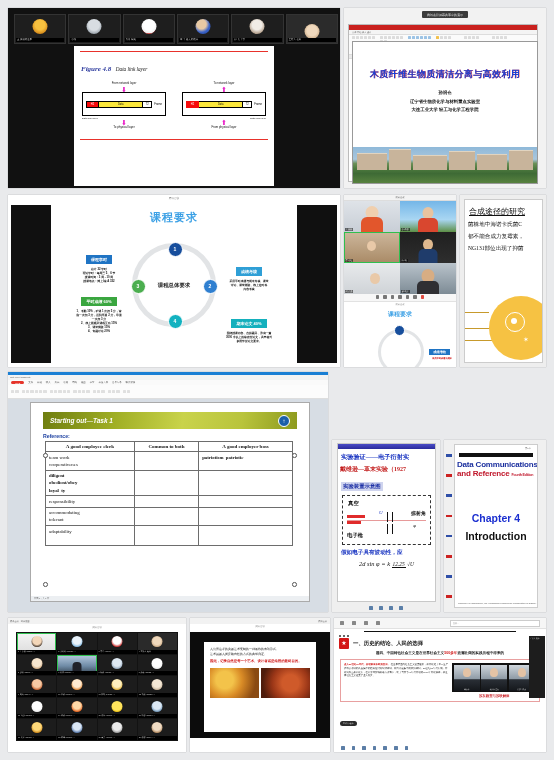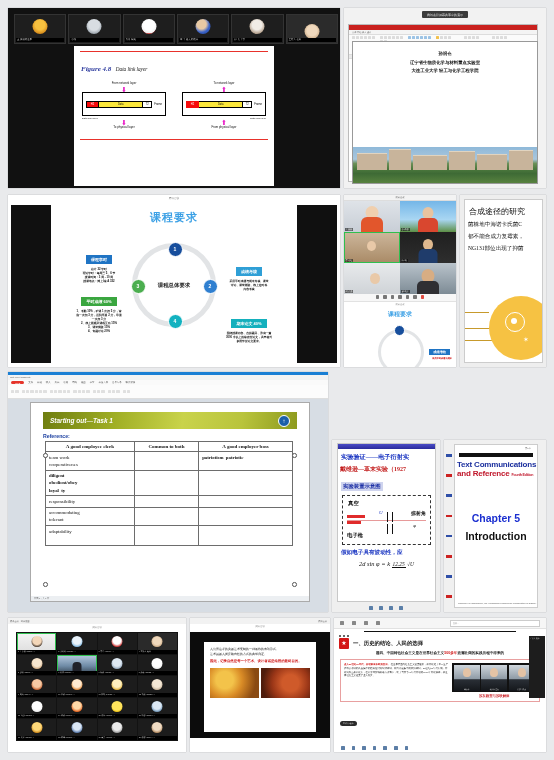--- a/index.html
+++ b/index.html
@@ -102,21 +102,21 @@
   #p4 .bar .b{width:3.5px;height:3.5px;background:#777;border-radius:.8px;}
   #p4 .bar .b.r{background:#e04a3f;}
   #p4 .mini{position:relative;height:66px;background:#fff;}
   #p4 .mini .cap{text-align:center;font-size:2.3px;color:#888;margin-top:1px;}
   #p4 .mini .h{color:#3ba0e5;font-size:6px;font-weight:bold;text-align:center;margin-top:4px;}
   #p4 .mini .ring{position:absolute;left:34px;top:26px;width:40px;height:40px;border:3px solid #e2e4e6;border-radius:50%;}
 
   
   #p5{left:460px;top:195px;width:86px;height:172px;background:#eee;}
   #p5 .page{position:absolute;left:4px;right:3px;top:4px;bottom:4px;background:#fff;border:.5px solid #ccc;overflow:hidden;}
-  #p5 .t{font-family:"Liberation Serif",serif;font-size:8px;color:#111;margin:6px 4px 0 4px;white-space:nowrap;}
+  #p5 .t{font-family:"Liberation Serif",serif;font-size:8px;color:#111;margin:6px 4px 0 4px;white-space:nowrap;text-decoration:underline;}
   #p5 .l{font-family:"Liberation Serif",serif;font-size:5.6px;color:#111;margin:4px 0 0 3px;white-space:nowrap;}
   #p5 .circ{position:absolute;left:24px;top:96px;width:64px;height:64px;border-radius:50%;background:#f6c243;}
   #p5 .circ .inner{position:absolute;left:16px;top:16px;width:18px;height:18px;border:.8px solid #fff;border-radius:50%;}
   #p5 .circ .dot{position:absolute;left:22px;top:22px;width:6px;height:6px;border-radius:50%;background:#fff;}
   #p5 .circ .star{position:absolute;left:34px;top:41px;color:#fff;font-size:7px;line-height:6px;}
   #p5 .ldr{position:absolute;height:.5px;background:#c79a2c;}
 
   
   #p6{left:8px;top:372px;width:320px;height:240px;background:#d7dde4;}
   #p6 .tbar{height:3px;background:#1a7fd4;}
@@ -359,20 +359,21 @@
         <div class="tgrp">
             <i class="ti"></i>
             <i class="ti"></i>
             <i class="ti"></i>
             <i class="ti"></i>
           </div>
       </div>
       <div class="ruler"></div>
     </div>
     <div class="stage">
+      <div class="sl-title">木质纤维生物质清洁分离与高效利用</div>
       <div class="sl-sub">孙润仓</div>
       <div class="sl-sub" style="margin-top:2px">辽宁省生物质化学与材料重点实验室</div>
       <div class="sl-sub" style="margin-top:1px">大连工业大学 轻工与化学工程学院</div>
       <div class="campus">
         <div class="bld" style="left:4px;width:30px;height:16px"></div>
         <div class="bld" style="left:36px;width:22px;height:20px"></div>
         <div class="bld" style="left:60px;width:34px;height:14px"></div>
         <div class="bld" style="left:96px;width:26px;height:18px"></div>
         <div class="bld" style="left:124px;width:30px;height:15px"></div>
         <div class="bld" style="left:156px;width:24px;height:19px"></div>
@@ -650,26 +651,26 @@
       <i class="ic"></i>
       <i class="ic"></i>
       <i class="ic"></i>
     </div>
   </div>
 
   <div class="panel" id="p8">
     <div class="page">
       <div class="hdr">第1章</div>
       <div class="topline"></div>
-      <div class="bt1">Text Communications</div>
+      <div class="bt1">Data Communications</div>
       <div class="bt2">
         <span>and Reference</span>
         <span class="ed">Fourth Edition</span>
       </div>
-      <div class="ch">Chapter 5</div>
+      <div class="ch">Chapter 4</div>
       <div class="in">Introduction</div>
       <div class="cr">McGraw-Hill Companies, Inc. Permission required for reproduction or display.</div>
     </div>
     <div class="rail">
       <i></i>
       <i></i>
       <i></i>
       <i></i>
       <i></i>
       <i></i>

